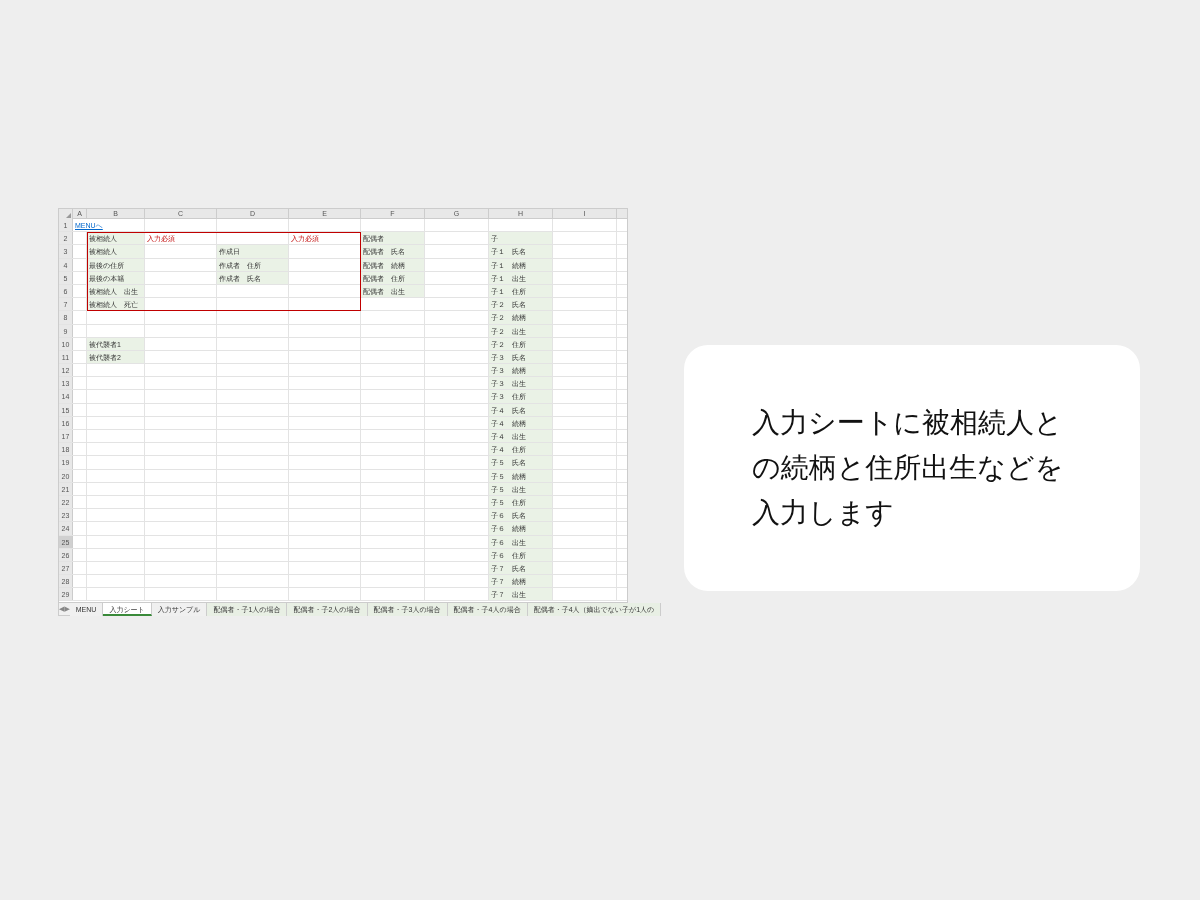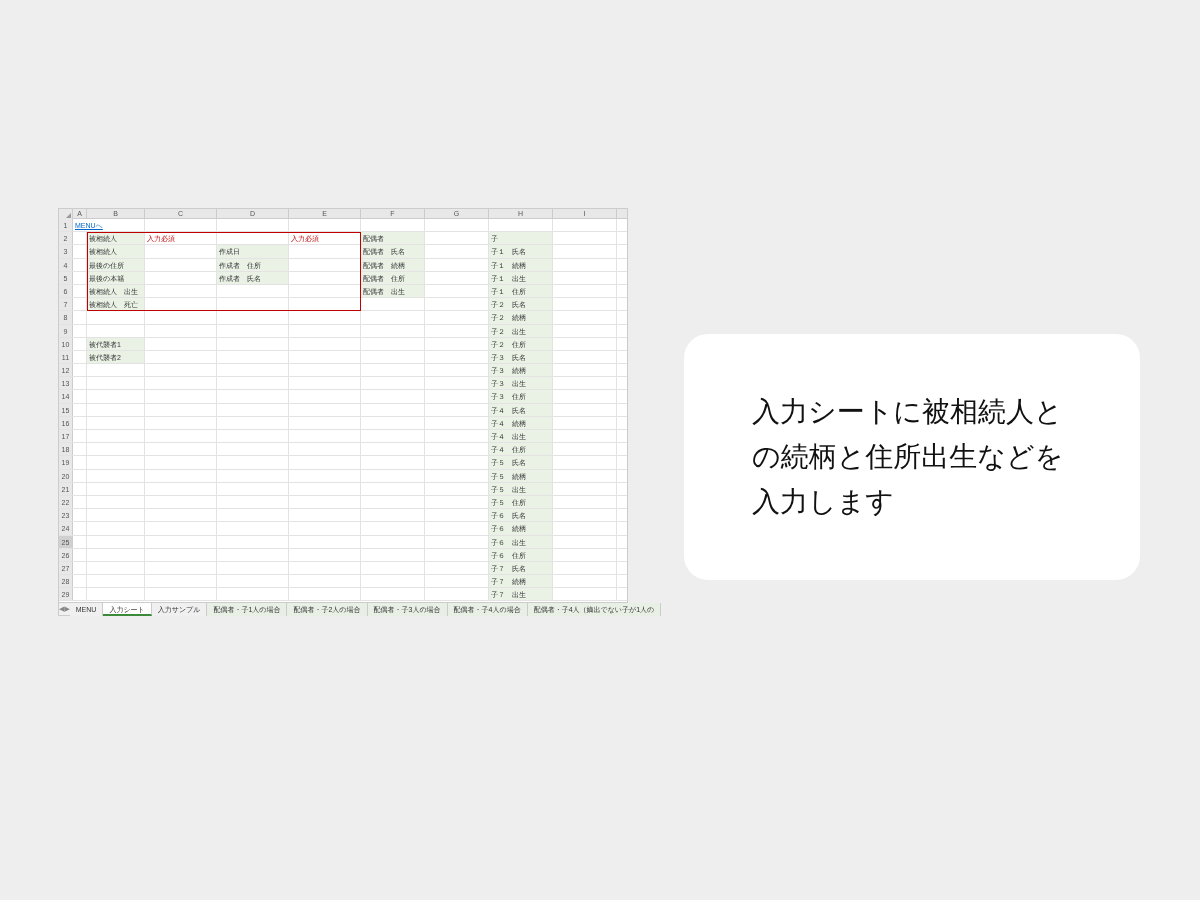--- a/index.html
+++ b/index.html
@@ -115,21 +115,21 @@
     background: #e8efe4;
     color: #333;
     cursor: pointer;
     white-space: nowrap;
   }
   .tab.plain { background: #f0f0f0; }
   .tab.active { background: #ffffff; border-bottom: 2px solid #3a8a3a; font-weight: 500; }
   .callout {
     position: absolute;
     left: 684px;
-    top: 334px;
+    top: 345px;
     width: 456px;
     background: #ffffff;
     border-radius: 24px;
     padding: 56px 68px;
     font-size: 28px;
     line-height: 1.6;
     color: #111;
     font-weight: 400;
   }
   

